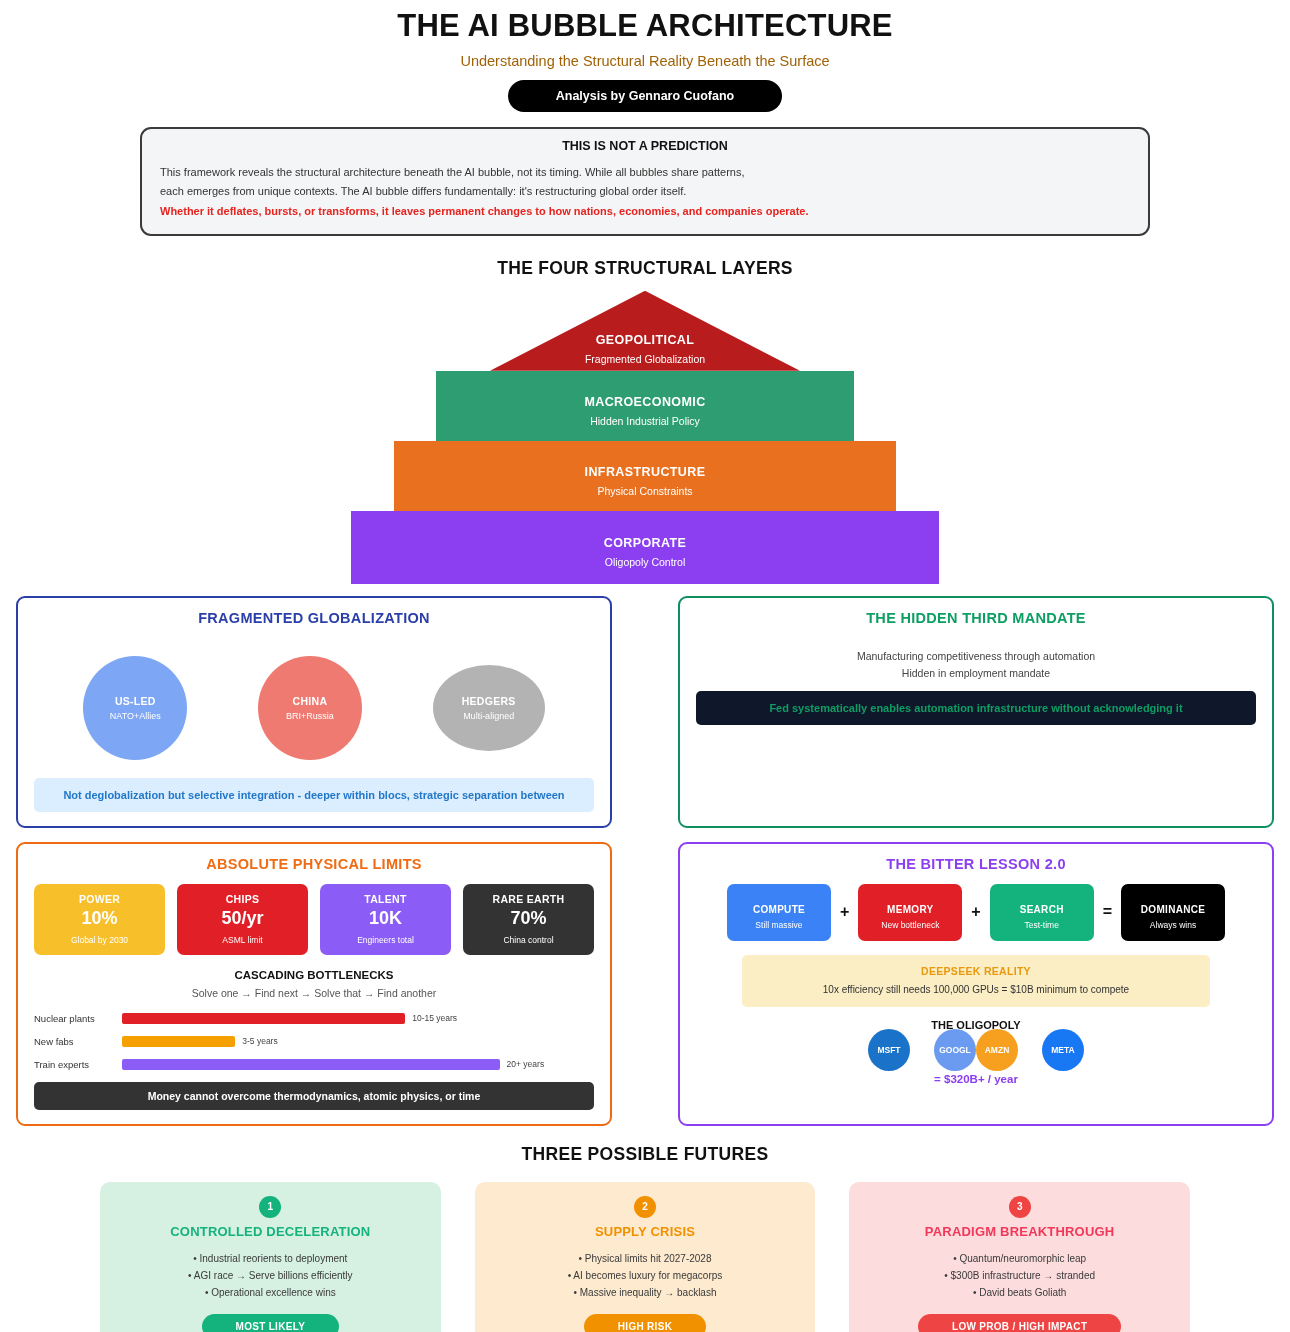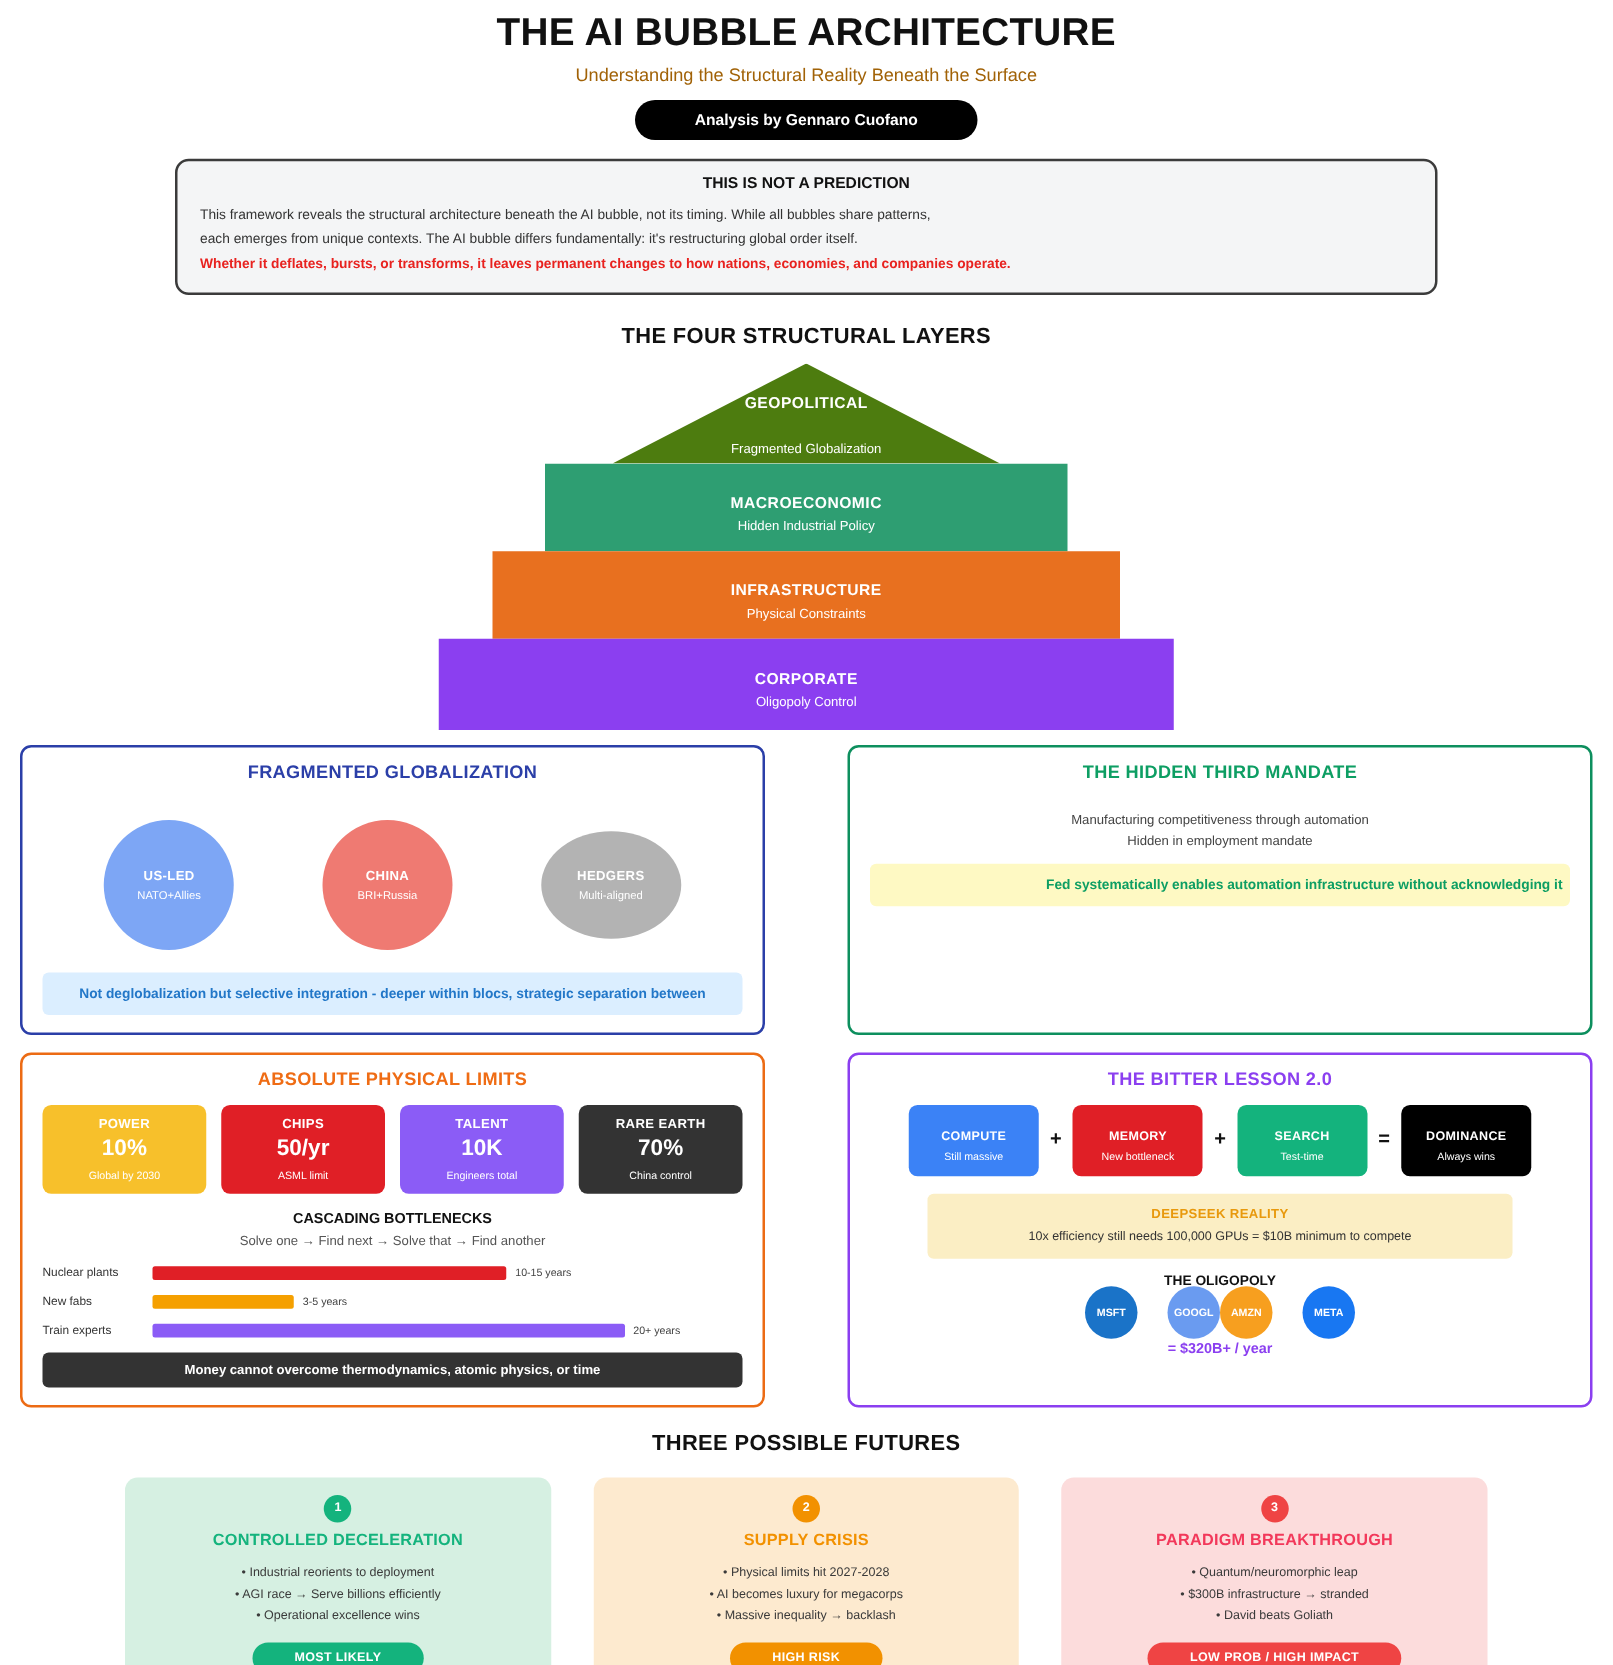--- a/index.html
+++ b/index.html
@@ -116,21 +116,21 @@
   .panel-purple .panel-title { color: #8b3ff0; }
 
   .callout {
     border-radius: 5px;
     text-align: center;
     font-size: 11px;
     font-weight: bold;
     padding: 11px 6px;
   }
   .callout-blue  { background: #dbeeff; color: #2277c8; }
-  .callout-green { background: #fef9c3; color: #0d9e63; text-align: right; }
+  .callout-green { background: #0f172a; color: #0d9e63; }
 
   
   .blocs { display: flex; justify-content: space-around; align-items: center; height: 140px; padding: 0 14px; }
   .bloc {
     display: flex; flex-direction: column;
     justify-content: center; align-items: center;
     color: #fff; text-align: center;
   }
   .bloc .bname { font-size: 10.5px; font-weight: bold; letter-spacing: .3px; }
   .bloc .bdesc { font-size: 9px; margin-top: 4px; }
@@ -248,21 +248,21 @@
 
   <div class="notice">
     <div class="notice-title">THIS IS NOT A PREDICTION</div>
     <div class="notice-line">This framework reveals the structural architecture beneath the AI bubble, not its timing. While all bubbles share patterns,</div>
     <div class="notice-line">each emerges from unique contexts. The AI bubble differs fundamentally: it's restructuring global order itself.</div>
     <div class="notice-line em">Whether it deflates, bursts, or transforms, it leaves permanent changes to how nations, economies, and companies operate.</div>
   </div>
 
   <div class="section-heading" style="margin-top:22px;">THE FOUR STRUCTURAL LAYERS</div>
   <div class="pyramid">
-    <div class="layer layer-geo" style="background:#4d7c0f;gap:18px;">
+    <div class="layer layer-geo" style="background:#b91c1c;">
       <div class="lname">GEOPOLITICAL</div>
       <div class="ldesc">Fragmented Globalization</div>
     </div>
     <div class="layer layer-macro" style="background:#2e9e72;">
       <div class="lname">MACROECONOMIC</div>
       <div class="ldesc">Hidden Industrial Policy</div>
     </div>
     <div class="layer layer-infra" style="background:#e8701f;">
       <div class="lname">INFRASTRUCTURE</div>
       <div class="ldesc">Physical Constraints</div>

